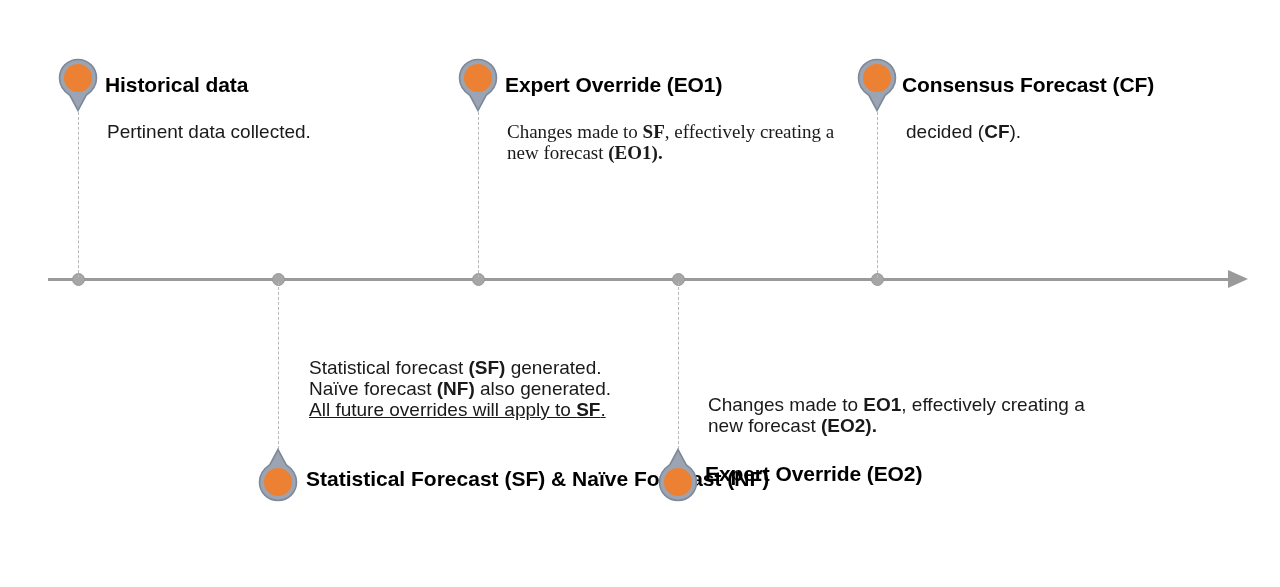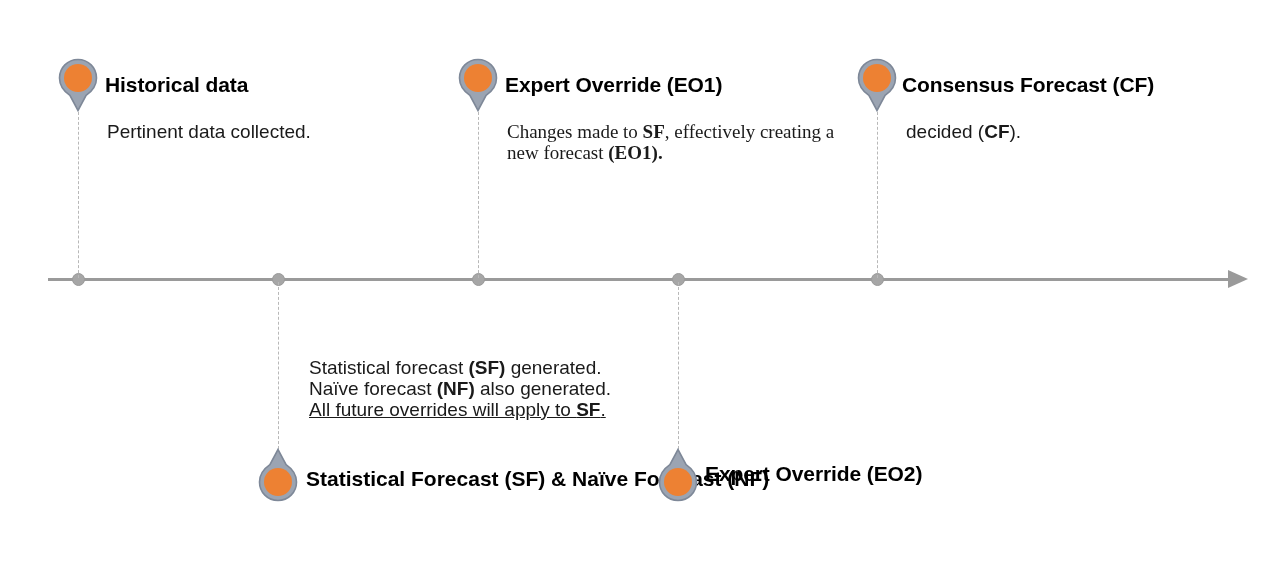--- a/index.html
+++ b/index.html
@@ -156,20 +156,22 @@
       <circle cx="21" cy="21" r="14" fill="#ED8133"></circle>
     </svg>
   </div>
   <div class="node-title" style="left:505px; top:70px;">Expert Override (EO1)</div>
   <div class="node-body" style="left:507px; top:121px;font-family:Liberation Serif, serif;">
       <div><span>Changes made to </span><b>SF</b><span>, effectively creating a</span></div>
       <div><span>new forecast </span><b>(EO1).</b></div>
     </div>
 
   <div class="node-body" style="left:708px; top:394px;">
+      <div><span>Changes made to </span><b>EO1</b><span>, effectively creating a</span></div>
+      <div><span>new forecast </span><b>(EO2).</b></div>
     </div>
   <div class="pin" style="left:657px; top:447px;">
     <svg viewBox="0 0 42 56" xmlns="http://www.w3.org/2000/svg">
       <g transform="translate(42,56) rotate(180)">
         <path d="M21 2.5 C10.6 2.5 2.5 10.6 2.5 21 c0 7.2 4.4 13.3 10.4 17.4 L21 53.5 l8.1 -15.1 C35.1 34.3 39.5 28.2 39.5 21 C39.5 10.6 31.4 2.5 21 2.5 Z" fill="#9BA4B2" stroke="#7E8898" stroke-width="1.6"></path>
         <circle cx="21" cy="21" r="14" fill="#ED8133"></circle>
       </g>
     </svg>
   </div>
   <div class="node-title" style="left:705px; top:459px;">Expert Override (EO2)</div>

